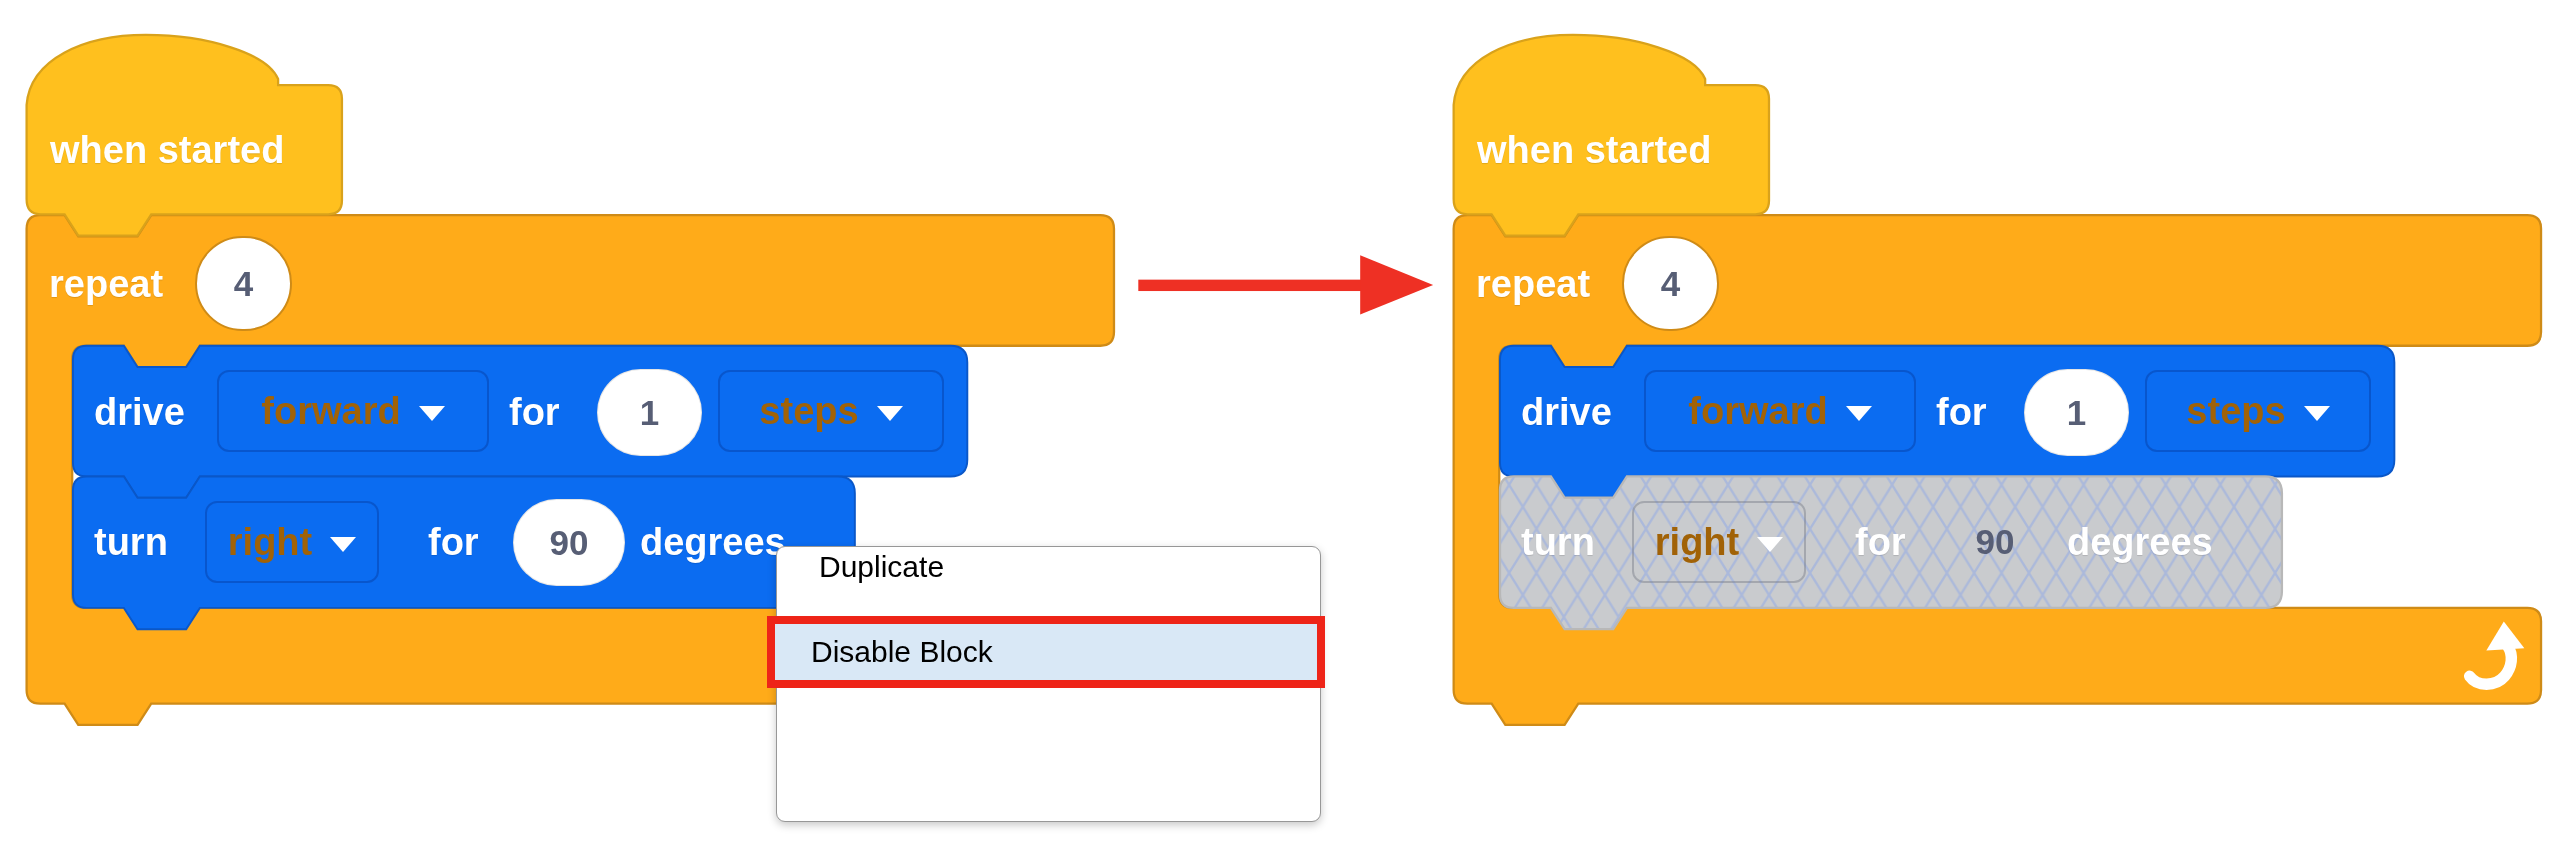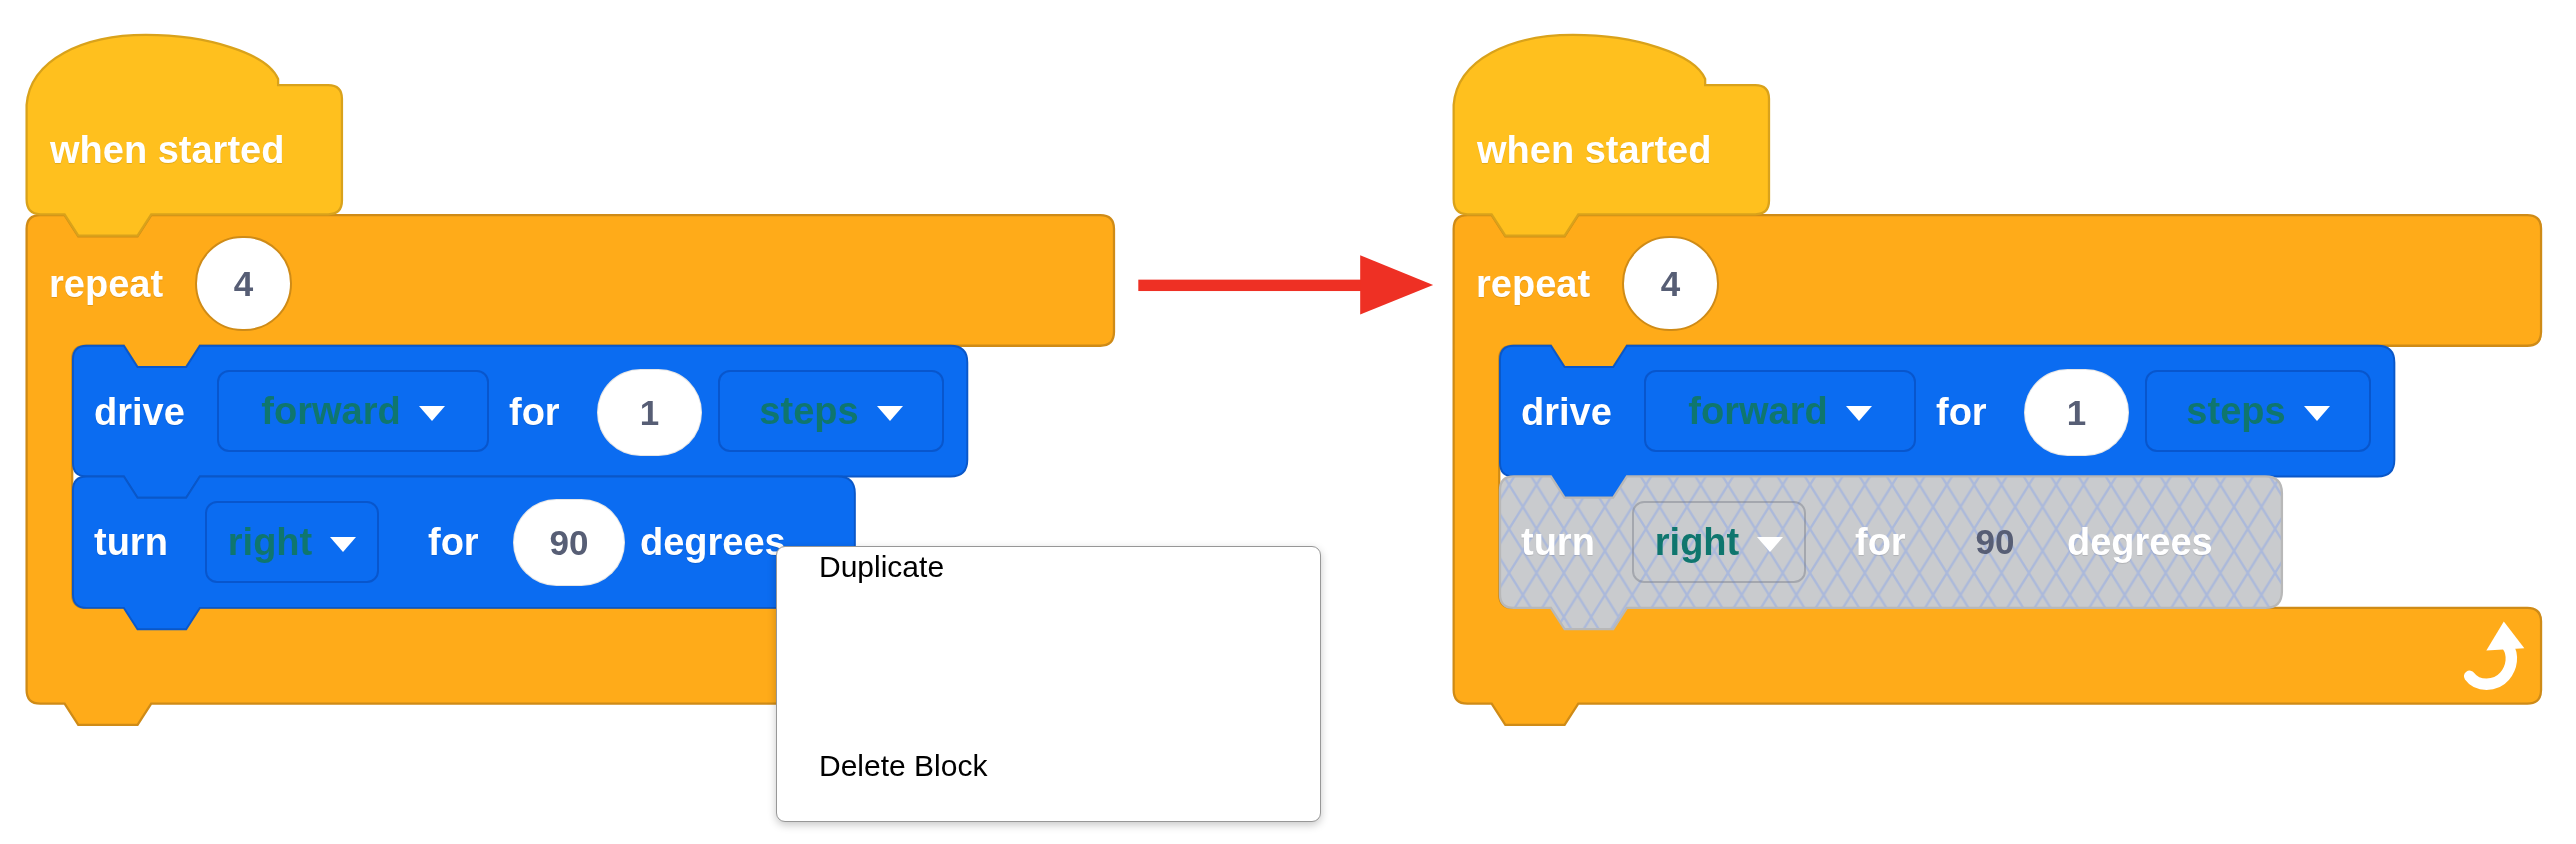--- a/index.html
+++ b/index.html
@@ -16,21 +16,21 @@
   .oval {
     position:absolute; z-index:2; background:#ffffff; border-radius:53px;
     display:flex; align-items:center; justify-content:center;
     color:#575E75; font-weight:bold; font-size:35px;
   }
   .oval.on-orange { border:2.3px solid #CF8B17; }
   .oval.on-blue { border:1.5px solid rgba(0,0,0,0.10); }
   .dropdown {
     position:absolute; z-index:2; border:2.3px solid rgba(8,70,175,0.55); border-radius:12px;
     display:flex; align-items:center; justify-content:center;
-    color:#0f766e; font-weight:bold; font-size:38px; white-space:nowrap;
+    color:#a16207; font-weight:bold; font-size:38px; white-space:nowrap;
   }
   .dropdown.disabled-dd { border-color:rgba(120,125,135,0.45); }
   .chev {
     width:0; height:0; margin-left:18px; margin-top:4.6px;
     border-left:13px solid transparent; border-right:13px solid transparent;
     border-top:15px solid #ffffff;
   }
   .plainval {
     position:absolute; z-index:2; display:flex; align-items:center; justify-content:center;
     color:#575E75; font-weight:bold; font-size:35px;
@@ -163,18 +163,18 @@
   <div class="ov blocktext" style="left:1855px; top:521px;">for</div>
   <div class="plainval" style="left:1940px; top:499px; width:110px; height:85px;">
     <span>90</span>
   </div>
   <div class="ov blocktext" style="left:2067px; top:521px;">degrees</div>
 
   <div class="menu-bg" style="left:776px; top:546px; width:543px; height:274px;"></div>
   <div class="menu-item" style="left:776px; top:550px; width:502px; height:64px;">
     <span>Duplicate</span>
   </div>
-  <div class="menu-item" style="left:776px; top:749px; width:502px; height:64px;">
-    <span>Delete Block</span>
+  <div class="red-frame" style="left:767px; top:616px; width:506px; height:56px;">
+    <span>Disable Block</span>
   </div>
 
 </div>
 
 
 </body></html>

